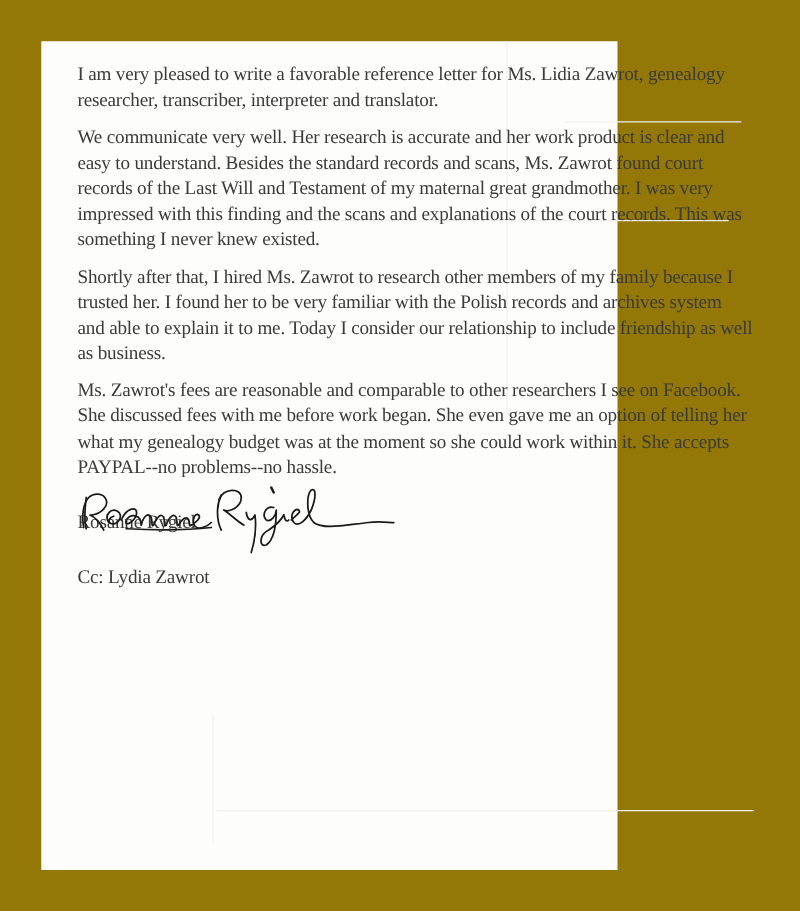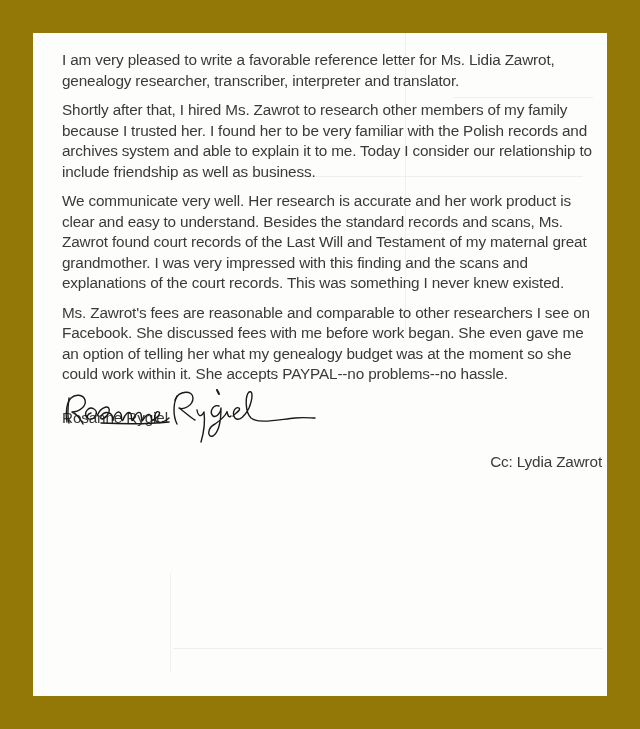--- a/index.html
+++ b/index.html
@@ -11,23 +11,24 @@
       height: 729px;
       background: #937707;
       position: relative;
       overflow: hidden;
       font-family: "Liberation Sans", sans-serif;
     }
     .paper {
       position: absolute;
       left: 33px;
       top: 33px;
-      width: 574px;
+      width: 461px;
       height: 663px;
       background: #fdfdfc;
+      font-family: Liberation Serif, serif;
     }
     .ghost {
       position: absolute;
       color: #ececec;
       font-family: "Liberation Sans", sans-serif;
       pointer-events: none;
     }
     .ghost.big { font-size: 22px; line-height: 24px; }
     .ghost-line {
       position: absolute;
@@ -66,39 +67,38 @@
     }
     .signature {
       position: absolute;
       left: -1px;
       top: -18px;
       width: 270px;
       height: 72px;
     }
     .cc {
       margin-top: 0;
-      text-align: right;
     }
   </style>
 </head>
 <body>
 
 <div class="paper">
 
   <div class="vline" style="left:372px; top:0; height:300px;"></div>
   <div class="vline" style="left:137px; top:540px; height:100px;"></div>
   <div class="ghost-line" style="left:420px; top:64px; width:140px;"></div>
   <div class="ghost-line" style="left:180px; top:143px; width:370px;"></div>
   <div class="ghost-line" style="left:140px; top:615px; width:430px;"></div>
   <div class="ghost big" style="left:470px; top:2px;">&nbsp;</div>
 
   <div class="letter">
     <p class="para">I am very pleased to write a favorable reference letter for Ms. Lidia Zawrot, genealogy researcher, transcriber, interpreter and translator.</p>
+    <p class="para">We communicate very well. Her research is accurate and her work product is clear and easy to understand. Besides the standard records and scans, Ms. Zawrot found court records of the Last Will and Testament of my maternal great grandmother. I was very impressed with this finding and the scans and explanations of the court records. This was something I never knew existed.</p>
     <p class="para">Shortly after that, I hired Ms. Zawrot to research other members of my family because I trusted her. I found her to be very familiar with the Polish records and archives system and able to explain it to me. Today I consider our relationship to include friendship as well as business.</p>
-    <p class="para">We communicate very well. Her research is accurate and her work product is clear and easy to understand. Besides the standard records and scans, Ms. Zawrot found court records of the Last Will and Testament of my maternal great grandmother. I was very impressed with this finding and the scans and explanations of the court records. This was something I never knew existed.</p>
     <p class="para">Ms. Zawrot's fees are reasonable and comparable to other researchers I see on Facebook. She discussed fees with me before work began. She even gave me an option of telling her what my genealogy budget was at the moment so she could work within it. She accepts PAYPAL--no problems--no hassle.</p>
 
 
     <div class="sig-wrap">
       <span class="signer-name">Rosanne Rygiel</span>
       <svg class="signature" viewBox="0 0 270 72">
         <g fill="none" stroke="#1a1a1a" stroke-width="1.4" stroke-linecap="round" stroke-linejoin="round">
 
           <path d="M6 46 C4 36, 6 26, 10 22 C14 18, 22 18, 24 24 C26 30, 18 36, 11 36 C16 38, 20 44, 22 48"></path>
           <path d="M8 22 C7 30, 6 40, 8 47"></path>

